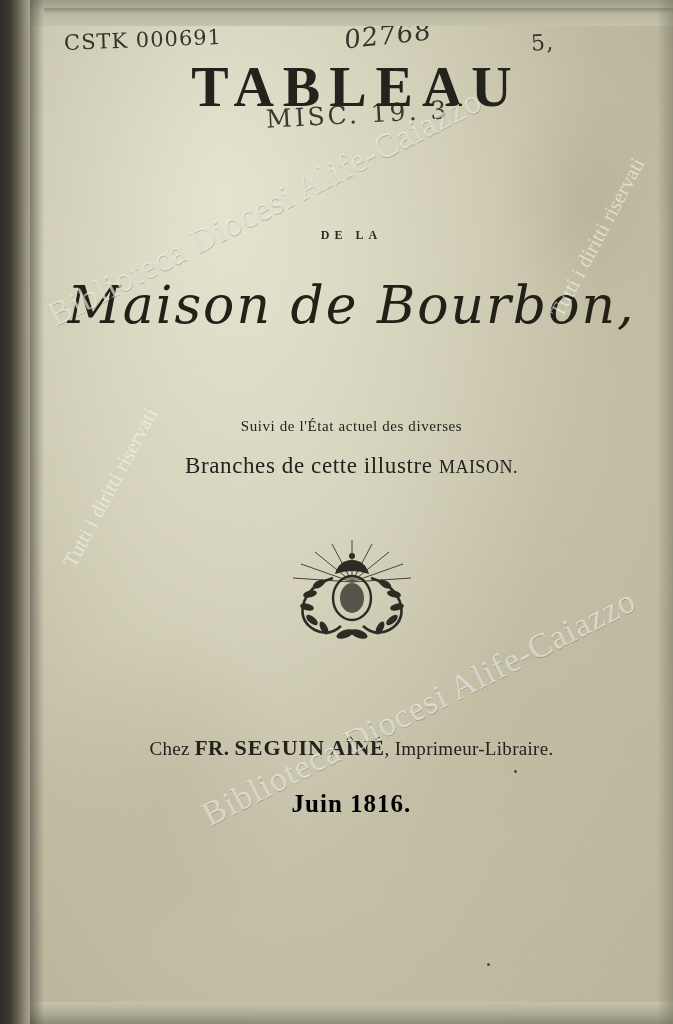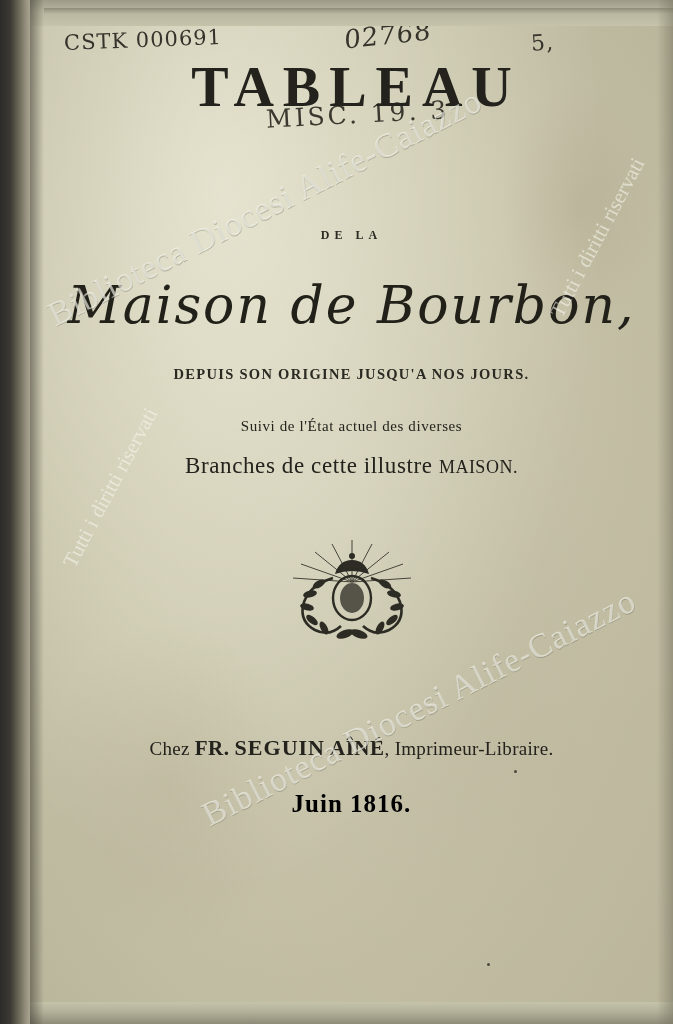--- a/index.html
+++ b/index.html
@@ -272,21 +272,20 @@
     <div class="annot" id="annot-five">5,</div>
     <div class="annot" id="annot-misc">MISC. 19. 3</div>
 
     <div class="title-main">TABLEAU</div>
 
 
     <div class="dela">DE LA</div>
 
     <div class="maison-script">Maison de Bourbon,</div>
 
-    <div class="origine">DEPUIS SON ORIGINE JUSQU'A NOS JOURS.</div>
 
     <div class="suivi1">Suivi de l'État actuel des diverses</div>
     <div class="suivi2">
       <span>Branches de cette illustre </span><span class="smallcaps">MAISON.</span>
     </div>
 
     <div class="ornament">
       <svg width="190" height="108" viewBox="0 0 190 108">
         <g fill="#2c2b24" stroke="#2c2b24">
 

